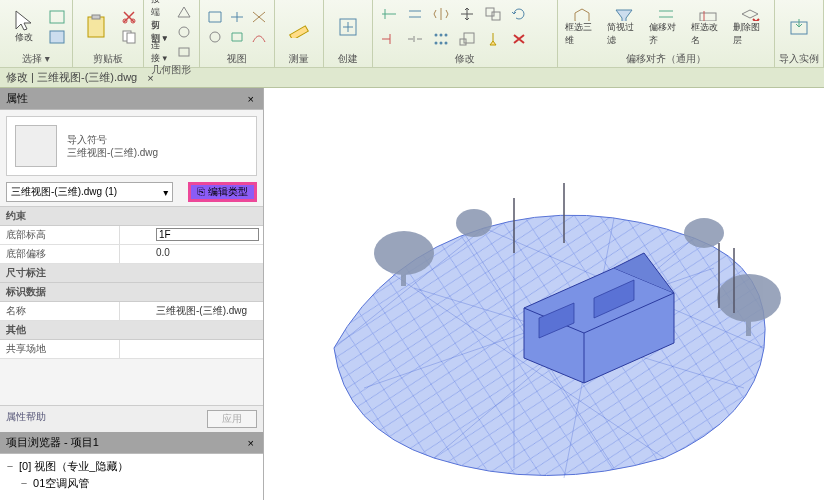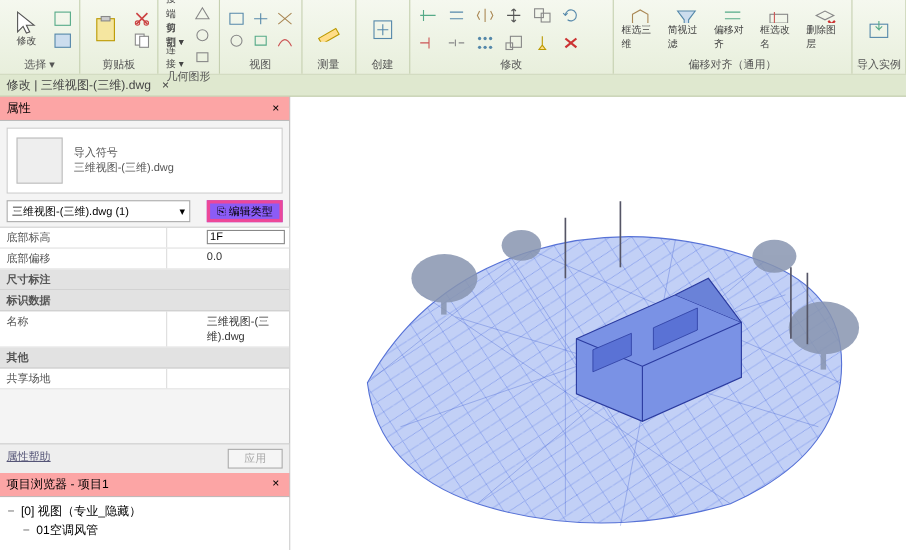--- a/index.html
+++ b/index.html
@@ -15,35 +15,35 @@
 .ico { display: inline-block; }
 .ribbon-col { display: flex; flex-direction: column; gap: 0px; }
 .rbtn-txt { font-size: 9px; color: #444; }
 
 .tab-bar { height: 20px; background: #dfe8cf; border-bottom: 1px solid #b8c4a0; display: flex; align-items: center; padding: 0 6px; font-size: 11px; color: #444; }
 .tab-bar .x { margin-left: 6px; padding: 0 4px; cursor: pointer; }
 
 .main { display: flex; height: 412px; }
 .side { width: 264px; display: flex; flex-direction: column; border-right: 1px solid #b0b0b0; background: #f4f4f4; }
 
-.panel-head { background: #fca5a5; border-bottom: 1px solid #bbb; padding: 3px 6px; font-size: 11px; display: flex; align-items: center; }
+.panel-head { background: #a3a3a3; border-bottom: 1px solid #bbb; padding: 3px 6px; font-size: 11px; display: flex; align-items: center; }
 .panel-head .x { margin-left: auto; padding: 0 3px; cursor: pointer; }
 
 .prop-thumb { background: #fff; margin: 6px; border: 1px solid #ccc; padding: 8px; display: flex; gap: 10px; align-items: center; }
 .thumb-box { width: 42px; height: 42px; border: 1px solid #bbb; background: #eee; }
 .thumb-txt { font-size: 10px; color: #555; line-height: 1.3; }
 
 .type-row { display: flex; margin: 0 6px 4px; gap: 15px; }
 .type-sel { flex: 1; border: 1px solid #aaa; background: #fff; padding: 2px 4px; font-size: 10px; display: flex; align-items: center; justify-content: space-between; }
 .edit-type { border: 3px solid #ec4899; background: #8b5cf6; padding: 0 6px; font-size: 10px; cursor: pointer; }
 
 .prop-grid { background: #fff; border-top: 1px solid #ccc; }
 .prop-cat { background: #e2e2e2; padding: 2px 6px; font-size: 10px; font-weight: bold; color: #555; border-bottom: 1px solid #ccc; }
 .prop-row { display: flex; border-bottom: 1px solid #e0e0e0; }
-.prop-row .k { width: 152px; padding: 2px 6px; font-size: 10px; color: #555; border-right: 1px solid #ddd; }
+.prop-row .k { width: 120px; padding: 2px 6px; font-size: 10px; color: #555; border-right: 1px solid #ddd; }
 .prop-row .v { flex: 1; padding: 2px 4px; font-size: 10px; color: #333; margin-left: 32px; }
 .prop-row .v input { width: 100%; border: 1px solid #888; padding: 0 2px; font-size: 10px; }
 .prop-row .v button { width: 100%; font-size: 10px; border: 1px solid #999; background: #eee; padding: 1px; cursor: pointer; }
 .dim { color: #aaa; }
 
 .prop-help { display: flex; padding: 4px 6px; background: #eee; border-top: 1px solid #ccc; font-size: 10px; }
 .prop-help .apply { margin-left: auto; border: 1px solid #aaa; background: #f5f5f5; padding: 1px 14px; color: #aaa; }
 
 .browser { flex: 1; background: #fff; overflow: auto; }
 .tree { padding: 4px; font-size: 11px; }
@@ -370,20 +370,21 @@
 
     <div class="type-row">
       <div class="type-sel">
         <span>三维视图-(三维).dwg (1)</span>
         <span>▾</span>
       </div>
       <div class="edit-type">⎘ 编辑类型</div>
     </div>
 
     <div class="prop-grid">
+      <div class="prop-cat">约束</div>
       <div class="prop-row">
         <div class="k">底部标高</div>
         <div class="v"><input value="1F" style=""></div>
       </div>
       <div class="prop-row">
         <div class="k">底部偏移</div>
         <div class="v">0.0</div>
       </div>
       <div class="prop-cat">尺寸标注</div>
       <div class="prop-cat">标识数据</div>
@@ -393,21 +394,21 @@
       </div>
       <div class="prop-cat">其他</div>
       <div class="prop-row">
         <div class="k">共享场地</div>
       </div>
     </div>
 
     <div class="spacer"></div>
 
     <div class="prop-help">
-      <span style="text-decoration:underline;color:#557">属性帮助</span>
+      <span style="color:#557">属性帮助</span>
       <span class="apply">应用</span>
     </div>
 
     <div class="panel-head">
       <span>项目浏览器 - 项目1</span>
       <span class="x">×</span>
     </div>
     <div class="browser">
       <div class="tree" id="tree">
           <div class="tree-item indent0"><span class="tw">−</span> [0] 视图（专业_隐藏）</div>

